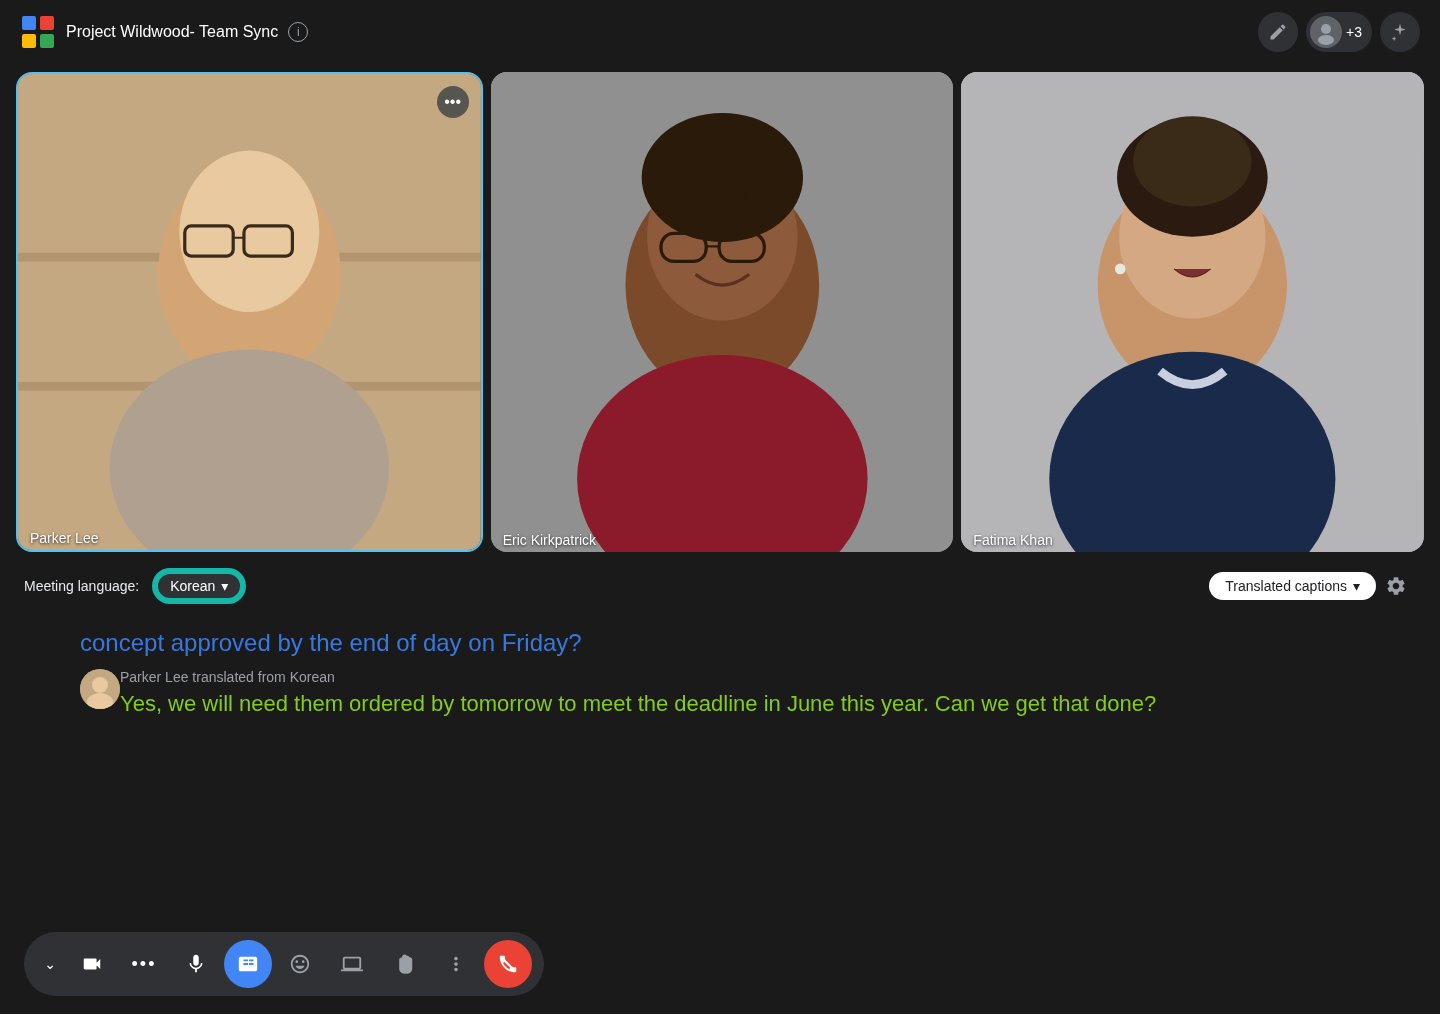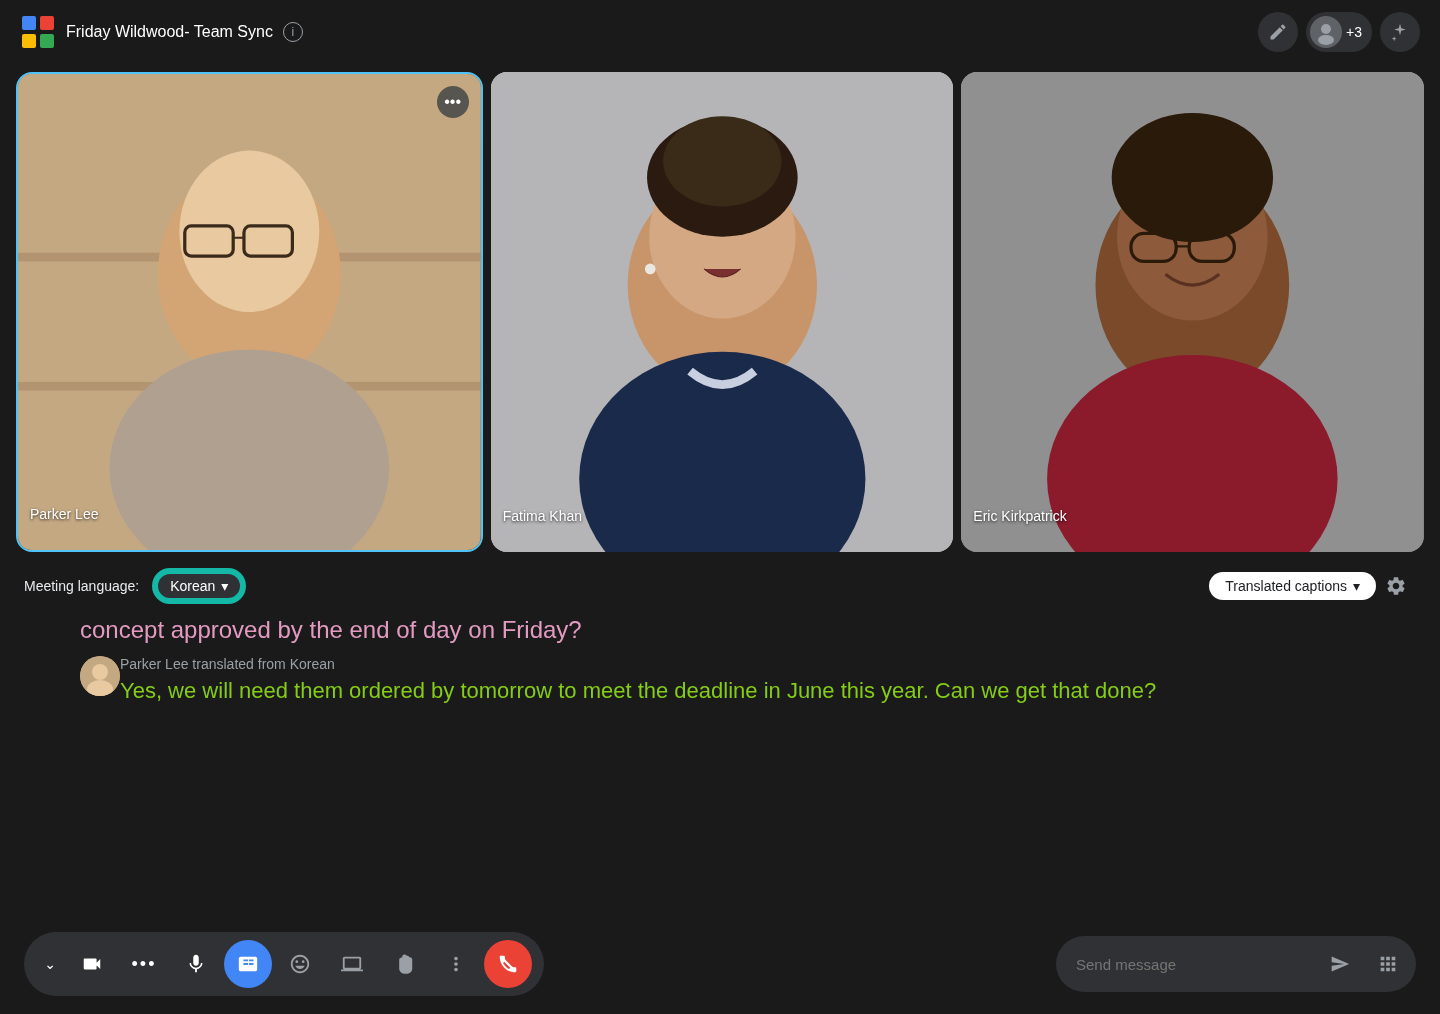--- a/index.html
+++ b/index.html
@@ -127,21 +127,21 @@
     .tile-eric {
       background: linear-gradient(160deg, #9e9e9e 0%, #8a8a8a 50%, #757575 100%);
     }
     
     .tile-fatima {
       background: linear-gradient(160deg, #bdbdbd 0%, #adadad 50%, #9e9e9e 100%);
     }
 
     .name-tag {
       position: absolute;
-      bottom: 28px;
+      bottom: 4px;
       left: 12px;
       font-size: 14px;
       color: #fff;
       text-shadow: 0 1px 3px rgba(0,0,0,0.8);
     }
     .more-btn {
       position: absolute;
       top: 12px;
       right: 12px;
       width: 32px;
@@ -196,23 +196,24 @@
       border: none;
       color: #9aa0a6;
       font-size: 20px;
       cursor: pointer;
       display: flex;
       align-items: center;
       justify-content: center;
     }
     .caption-previous {
       font-size: 24px;
-      color: #f9a8d4;
+      color: #3b82f6;
       margin-bottom: 12px;
       opacity: 0.9;
+      margin-top: 13px;
     }
     .speaker-avatar {
       width: 40px;
       height: 40px;
       border-radius: 50%;
       background: #c4a882;
       flex-shrink: 0;
       overflow: hidden;
       display: flex;
       align-items: center;
@@ -323,21 +324,21 @@
   <div class="header-left">
 
     <div class="google-logo">
       <svg width="36" height="36" viewBox="0 0 36 36">
         <rect x="2" y="2" width="14" height="14" rx="2" fill="#4285F4"></rect>
         <rect x="20" y="2" width="14" height="14" rx="2" fill="#EA4335"></rect>
         <rect x="2" y="20" width="14" height="14" rx="2" fill="#FBBC05"></rect>
         <rect x="20" y="20" width="14" height="14" rx="2" fill="#34A853"></rect>
       </svg>
     </div>
-    <span class="meeting-title">Friday Wildwood- Team Sync</span>
+    <span class="meeting-title">Project Wildwood- Team Sync</span>
     <div class="info-icon">i</div>
   </div>
   <div class="header-right">
     <button class="header-btn">
       <svg width="20" height="20" viewBox="0 0 24 24" fill="#9aa0a6">
         <path d="M3 17.25V21h3.75L17.81 9.94l-3.75-3.75L3 17.25zM20.71 7.04c.39-.39.39-1.02 0-1.41l-2.34-2.34c-.39-.39-1.02-.39-1.41 0l-1.83 1.83 3.75 3.75 1.83-1.83z"></path>
       </svg>
     </button>
     <div class="participants-badge">
       <div class="participant-avatar">
@@ -377,64 +378,64 @@
         <rect x="155" y="155" width="45" height="28" rx="6" fill="none" stroke="#3a2a1a" stroke-width="3"></rect>
         <rect x="210" y="155" width="45" height="28" rx="6" fill="none" stroke="#3a2a1a" stroke-width="3"></rect>
         <line x1="200" y1="166" x2="210" y2="166" stroke="#3a2a1a" stroke-width="2"></line>
       </svg>
     </div>
     <span class="name-tag">Parker Lee</span>
     <button class="more-btn">•••</button>
   </div>
 
   <div class="video-tile">
+    <div class="video-tile-bg tile-eric">
+      <svg width="100%" height="100%" viewBox="0 0 430 470" preserveAspectRatio="xMidYMid slice">
+        <rect width="430" height="470" fill="#909090"></rect>
+
+        <ellipse cx="215" cy="210" rx="90" ry="105" fill="#7a4a2a"></ellipse>
+        <ellipse cx="215" cy="165" rx="70" ry="78" fill="#8d5a3c"></ellipse>
+
+        <ellipse cx="215" cy="110" rx="75" ry="60" fill="#2a1a0a"></ellipse>
+        <circle cx="170" cy="120" r="25" fill="#2a1a0a"></circle>
+        <circle cx="260" cy="120" r="25" fill="#2a1a0a"></circle>
+
+        <ellipse cx="215" cy="390" rx="135" ry="115" fill="#8b1a2a"></ellipse>
+
+        <rect x="158" y="162" width="42" height="26" rx="12" fill="none" stroke="#2a1a0a" stroke-width="3"></rect>
+        <rect x="212" y="162" width="42" height="26" rx="12" fill="none" stroke="#2a1a0a" stroke-width="3"></rect>
+        <line x1="200" y1="174" x2="212" y2="174" stroke="#2a1a0a" stroke-width="2"></line>
+
+        <path d="M190 200 Q215 220 240 200" fill="none" stroke="#5a3020" stroke-width="3"></path>
+      </svg>
+    </div>
+    <span class="name-tag">Eric Kirkpatrick</span>
+  </div>
+
+  <div class="video-tile">
     <div class="video-tile-bg tile-fatima">
       <svg width="100%" height="100%" viewBox="0 0 430 470" preserveAspectRatio="xMidYMid slice">
         <rect width="430" height="470" fill="#b5b5b8"></rect>
 
         <ellipse cx="215" cy="210" rx="88" ry="100" fill="#c8956a"></ellipse>
         <ellipse cx="215" cy="165" rx="68" ry="76" fill="#d4a882"></ellipse>
 
         <ellipse cx="215" cy="110" rx="70" ry="55" fill="#2a1a10"></ellipse>
         <ellipse cx="215" cy="95" rx="55" ry="42" fill="#3a2a18"></ellipse>
 
         <ellipse cx="215" cy="390" rx="133" ry="118" fill="#1a2a4a"></ellipse>
 
         <path d="M185 290 Q215 315 245 290" fill="none" stroke="#c8d0e0" stroke-width="8"></path>
 
         <circle cx="148" cy="195" r="5" fill="#e8e8e0"></circle>
 
         <path d="M198 195 Q215 210 232 195" fill="#7a3030" stroke="#5a2020" stroke-width="1"></path>
       </svg>
     </div>
     <span class="name-tag">Fatima Khan</span>
-  </div>
-
-  <div class="video-tile">
-    <div class="video-tile-bg tile-eric">
-      <svg width="100%" height="100%" viewBox="0 0 430 470" preserveAspectRatio="xMidYMid slice">
-        <rect width="430" height="470" fill="#909090"></rect>
-
-        <ellipse cx="215" cy="210" rx="90" ry="105" fill="#7a4a2a"></ellipse>
-        <ellipse cx="215" cy="165" rx="70" ry="78" fill="#8d5a3c"></ellipse>
-
-        <ellipse cx="215" cy="110" rx="75" ry="60" fill="#2a1a0a"></ellipse>
-        <circle cx="170" cy="120" r="25" fill="#2a1a0a"></circle>
-        <circle cx="260" cy="120" r="25" fill="#2a1a0a"></circle>
-
-        <ellipse cx="215" cy="390" rx="135" ry="115" fill="#8b1a2a"></ellipse>
-
-        <rect x="158" y="162" width="42" height="26" rx="12" fill="none" stroke="#2a1a0a" stroke-width="3"></rect>
-        <rect x="212" y="162" width="42" height="26" rx="12" fill="none" stroke="#2a1a0a" stroke-width="3"></rect>
-        <line x1="200" y1="174" x2="212" y2="174" stroke="#2a1a0a" stroke-width="2"></line>
-
-        <path d="M190 200 Q215 220 240 200" fill="none" stroke="#5a3020" stroke-width="3"></path>
-      </svg>
-    </div>
-    <span class="name-tag">Eric Kirkpatrick</span>
   </div>
 </div>
 
 <div style="display:flex; align-items:center; justify-content:space-between; padding: 14px 24px 0 24px;">
   <div class="meeting-language">
     <span>Meeting language:</span>
     <div class="language-select">
       <span>Korean</span>
       <span>▾</span>
     </div>
@@ -526,26 +527,13 @@
 
       <button class="tool-btn active-red">
         <svg width="22" height="22" viewBox="0 0 24 24" fill="#fff">
           <path d="M6.62 10.79c1.44 2.83 3.76 5.14 6.59 6.59l2.2-2.2c.27-.27.67-.36 1.02-.24 1.12.37 2.33.57 3.57.57.55 0 1 .45 1 1V20c0 .55-.45 1-1 1-9.39 0-17-7.61-17-17 0-.55.45-1 1-1h3.5c.55 0 1 .45 1 1 0 1.25.2 2.45.57 3.57.11.35.03.74-.25 1.02l-2.2 2.2z"></path>
           <line x1="4" y1="4" x2="20" y2="20" stroke="#fff" stroke-width="2.5"></line>
         </svg>
       </button>
     </div>
   </div>
 
-  <div class="message-input-area">
-    <input class="message-input" type="text" placeholder="Send message" style="">
-    <button class="send-btn">
-      <svg width="20" height="20" viewBox="0 0 24 24" fill="#9aa0a6">
-        <path d="M2.01 21L23 12 2.01 3 2 10l15 2-15 2z"></path>
-      </svg>
-    </button>
-    <button class="apps-btn">
-      <svg width="22" height="22" viewBox="0 0 24 24" fill="#9aa0a6">
-        <path d="M4 8h4V4H4v4zm6 12h4v-4h-4v4zm-6 0h4v-4H4v4zm0-6h4v-4H4v4zm6 0h4v-4h-4v4zm6-10v4h4V4h-4zm-6 4h4V4h-4v4zm6 6h4v-4h-4v4zm0 6h4v-4h-4v4z"></path>
-      </svg>
-    </button>
-  </div>
 </div>
 
 </body></html>

